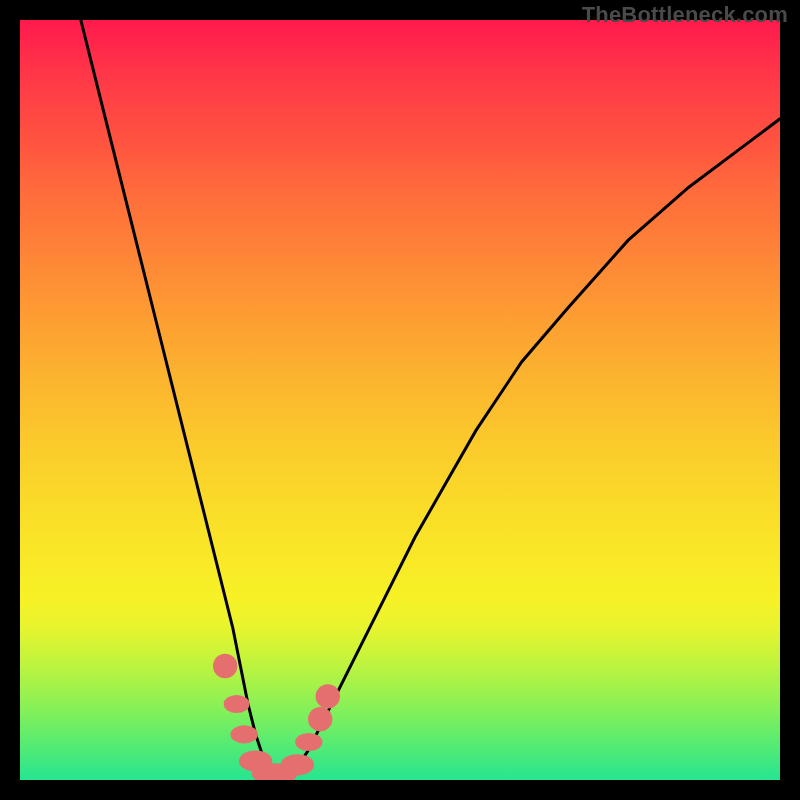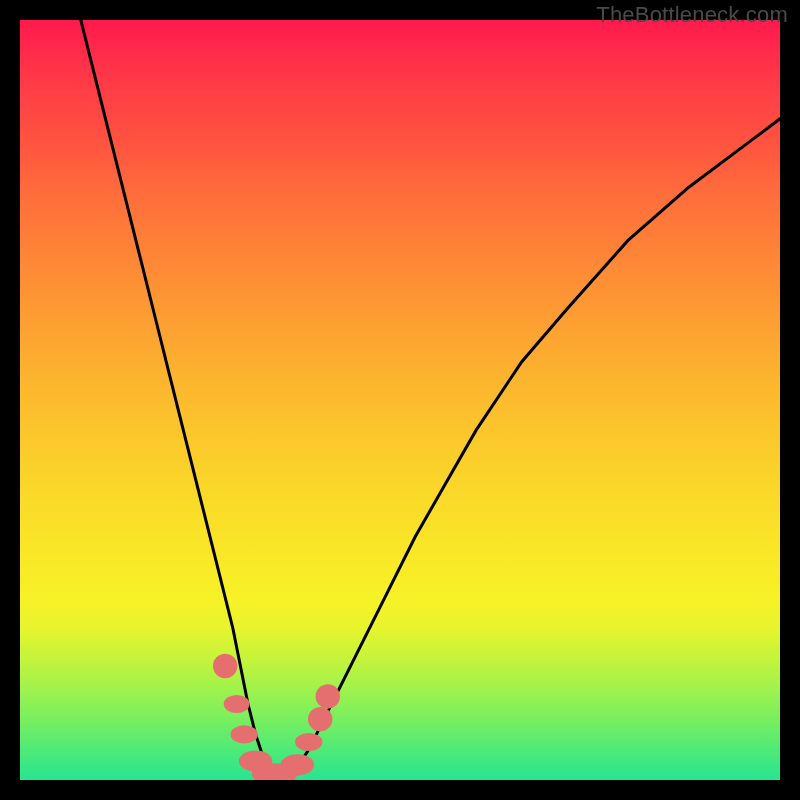--- a/index.html
+++ b/index.html
@@ -35,21 +35,21 @@
       #78ef5f 92%,
       #4fea77 96%,
       #26e591 100%);
   }
   .watermark {
     position: absolute;
     top: 2px;
     right: 12px;
     color: #4a4a4a;
     font-size: 22px;
-    font-weight: 400;
+    font-weight: 700;
     z-index: 10;
     letter-spacing: 0.2px;
   }
   svg.curve {
     position: absolute;
     left: 0; top: 0;
     width: 760px;
     height: 760px;
   }
 </style>

